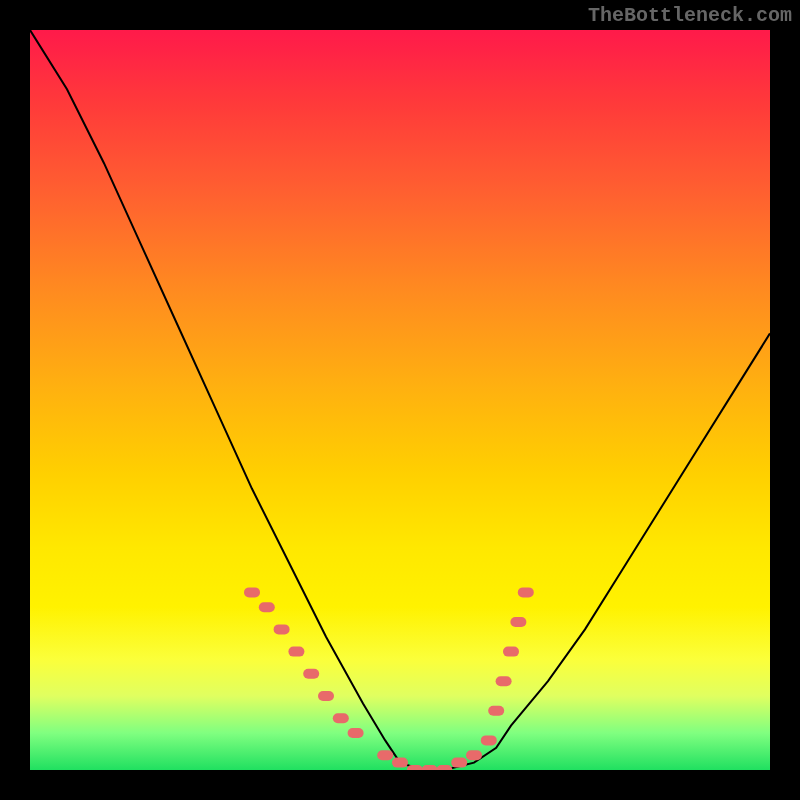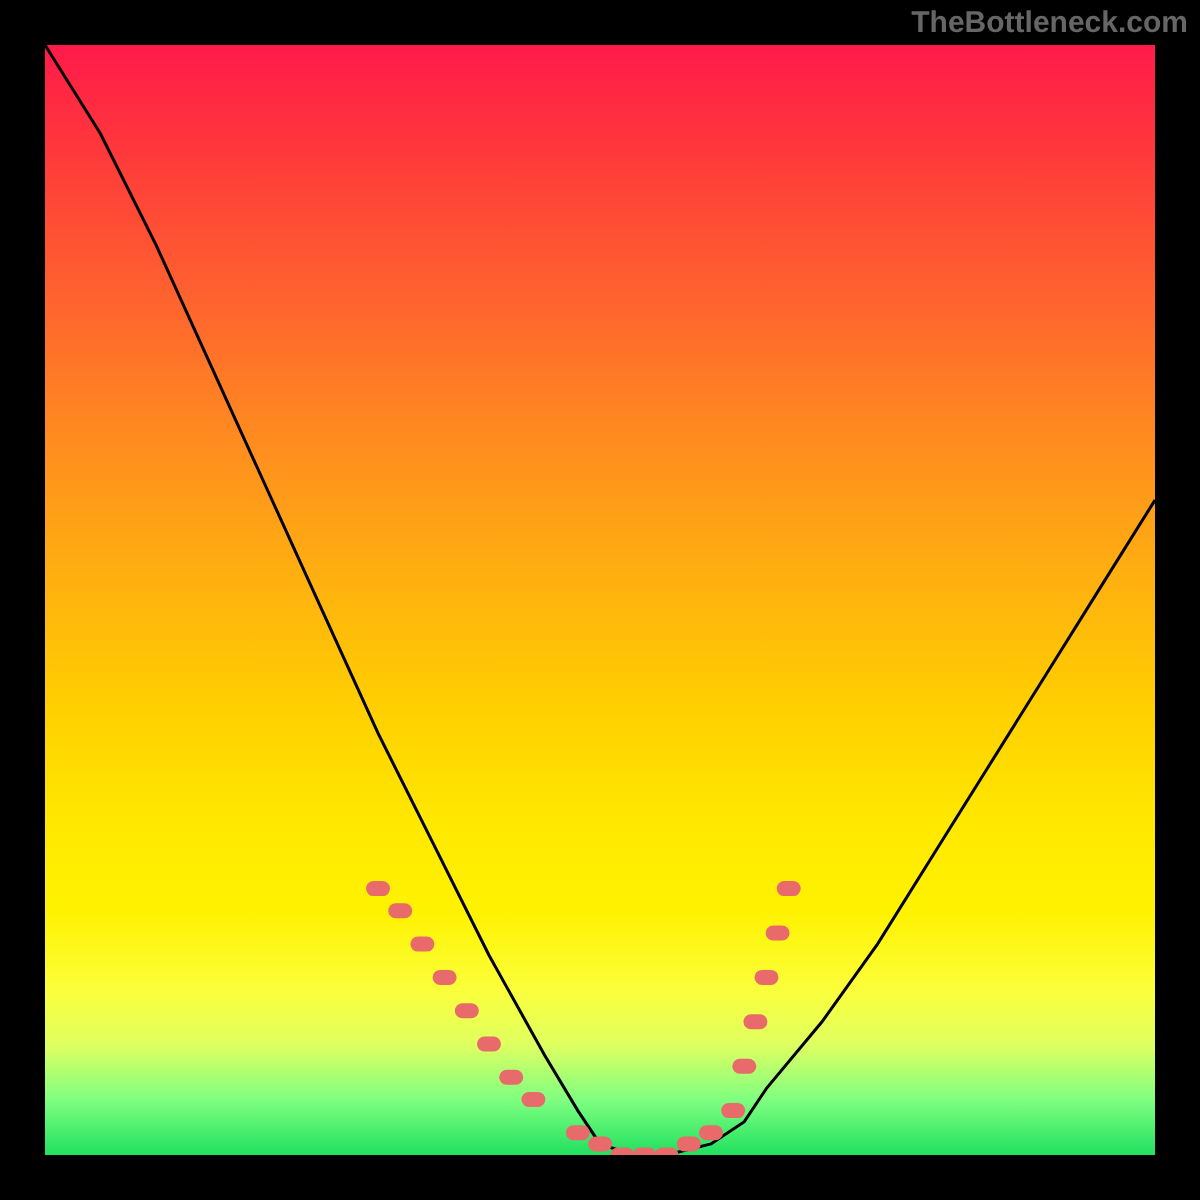--- a/index.html
+++ b/index.html
@@ -12,20 +12,21 @@
     overflow: hidden;
   }
   .watermark {
     position: absolute;
     top: 4px;
     right: 8px;
     color: #666;
     font-size: 20px;
     font-weight: bold;
     z-index: 10;
+    font-family: Liberation Mono, monospace;
   }
   .plot-area {
     position: absolute;
     left: 30px;
     top: 30px;
     width: 740px;
     height: 740px;
     background: linear-gradient(to bottom,
       #ff1a4a 0%,
       #ff3a3a 10%,

